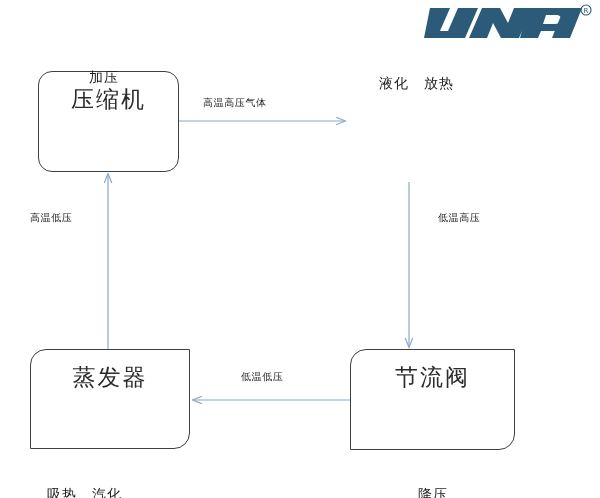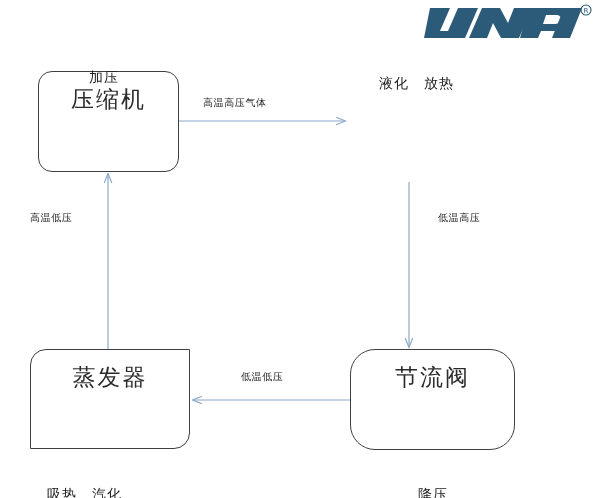--- a/index.html
+++ b/index.html
@@ -45,21 +45,21 @@
     color: #2b2b2b;
     letter-spacing: 2px;
     line-height: 1;
     margin-top: 16px;
     white-space: nowrap;
   }
 
   #node-compressor { left: 38px;  top: 71px;  width: 141px; height: 101px; border-radius: 14px; }
   #node-condenser  { left: 347px; top: 79px;  width: 161px; height: 103px; }
   #node-evaporator { left: 30px;  top: 349px; width: 160px; height: 100px; }
-  #node-throttle   { left: 350px; top: 349px; width: 165px; height: 101px; border-radius: 25px; }
+  #node-throttle   { left: 350px; top: 349px; width: 165px; height: 101px; }
 
   
   .caption {
     position: absolute;
     font-family: "DejaVu Sans", "Liberation Sans", sans-serif;
     font-size: 14px;
     color: #1f1f1f;
     white-space: nowrap;
     letter-spacing: 1px;
     margin-top: 21px;

